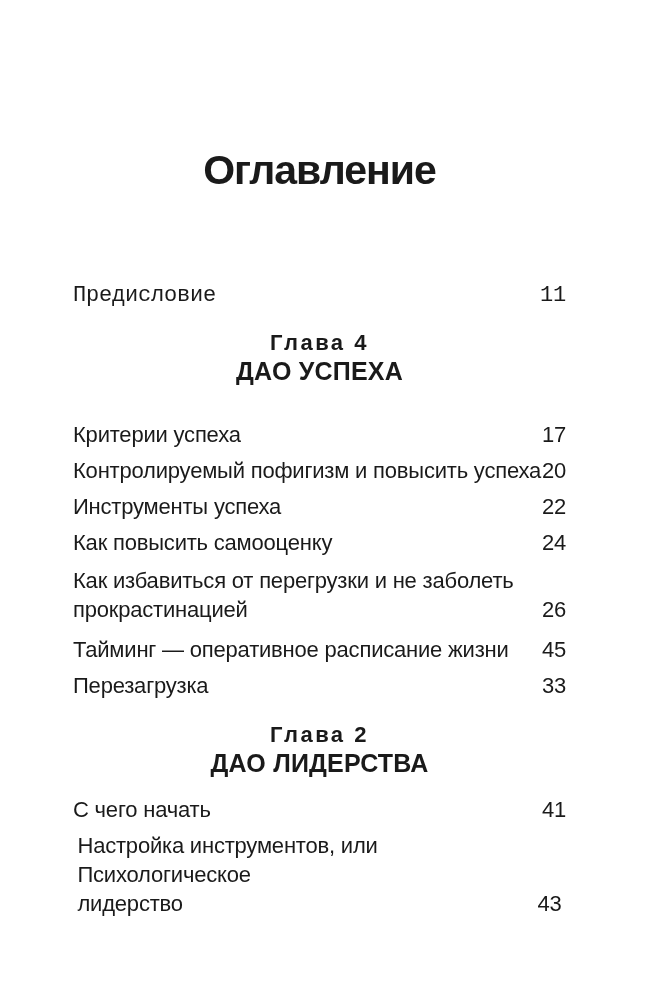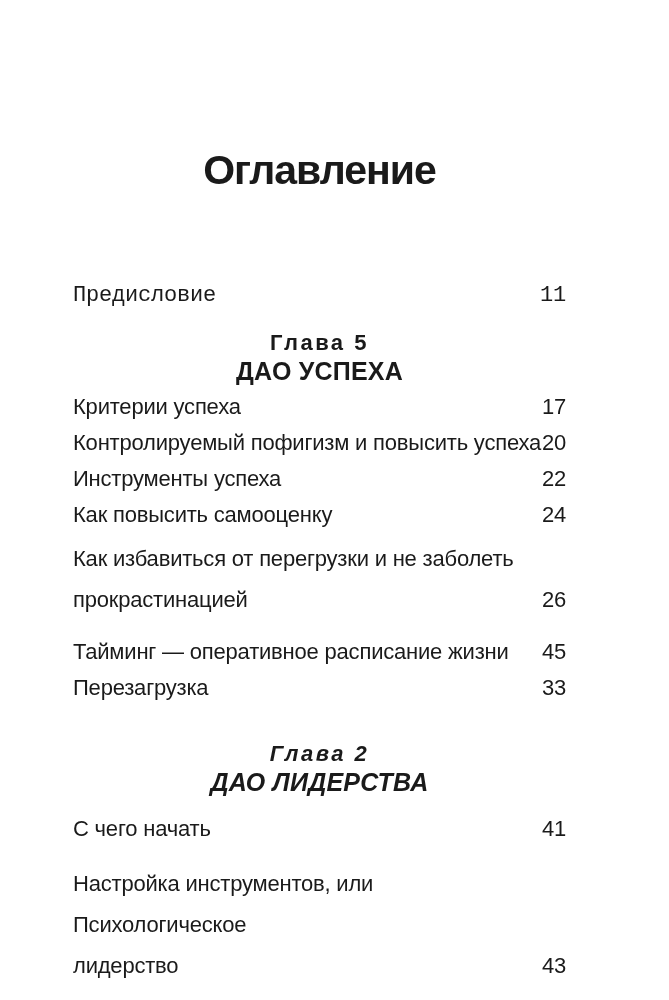--- a/index.html
+++ b/index.html
@@ -25,59 +25,59 @@
   }
   .row {
     display: flex;
     justify-content: space-between;
     align-items: flex-end;
     font-size: 22px;
     line-height: 36px;
     letter-spacing: -0.2px;
   }
   .row .lbl { white-space: nowrap; text-align: left; }
-  .row.wrap { line-height: 41px; }
+  .row.wrap { line-height: 29px; }
   .row.wrap .lbl { white-space: pre-line; max-width: 460px; }
   .num { white-space: nowrap; text-align: right; }
   .chapter-head {
     text-align: center;
     font-weight: 700;
   }
   .chapter-head .ch-title {
     font-size: 22px;
     line-height: 28px;
     letter-spacing: 2.5px;
   }
   .chapter-head .ch-subtitle {
     font-size: 25px;
     line-height: 28px;
     letter-spacing: 0.2px;
   }
   .mt84 { margin-top: 84px; font-family: Liberation Mono, monospace; }
-  .mt17 { margin-top: 34px; font-style: italic; }
-  .mt16 { margin-top: 4px; }
+  .mt17 { margin-top: 17px; }
+  .mt16 { margin-top: 32px; }
   .mt15 { margin-top: 15px; }
   .mt5  { margin-top: 5px; }
-  .mt4  { margin-top: 16px; }
-  .mt2  { margin-top: 14px; }
+  .mt4  { margin-top: 3px; justify-content: center; }
+  .mt2  { margin-top: 8px; }
 </style>
 </head>
 <body>
 
 <div class="page">
 
   <h1 class="title">Оглавление</h1>
 
   <div class="row mt84">
     <span class="lbl">Предисловие</span>
     <span class="num">11</span>
   </div>
 
   <div class="chapter-head mt15">
-    <div class="ch-title">Глава 5</div>
+    <div class="ch-title">Глава 4</div>
     <div class="ch-subtitle">ДАО УСПЕХА</div>
   </div>
 
   <div class="row mt16">
     <span class="lbl">Критерии успеха</span>
     <span class="num">17</span>
   </div>
   <div class="row">
     <span class="lbl">Контролируемый пофигизм и повысить успеха</span>
     <span class="num">20</span>

